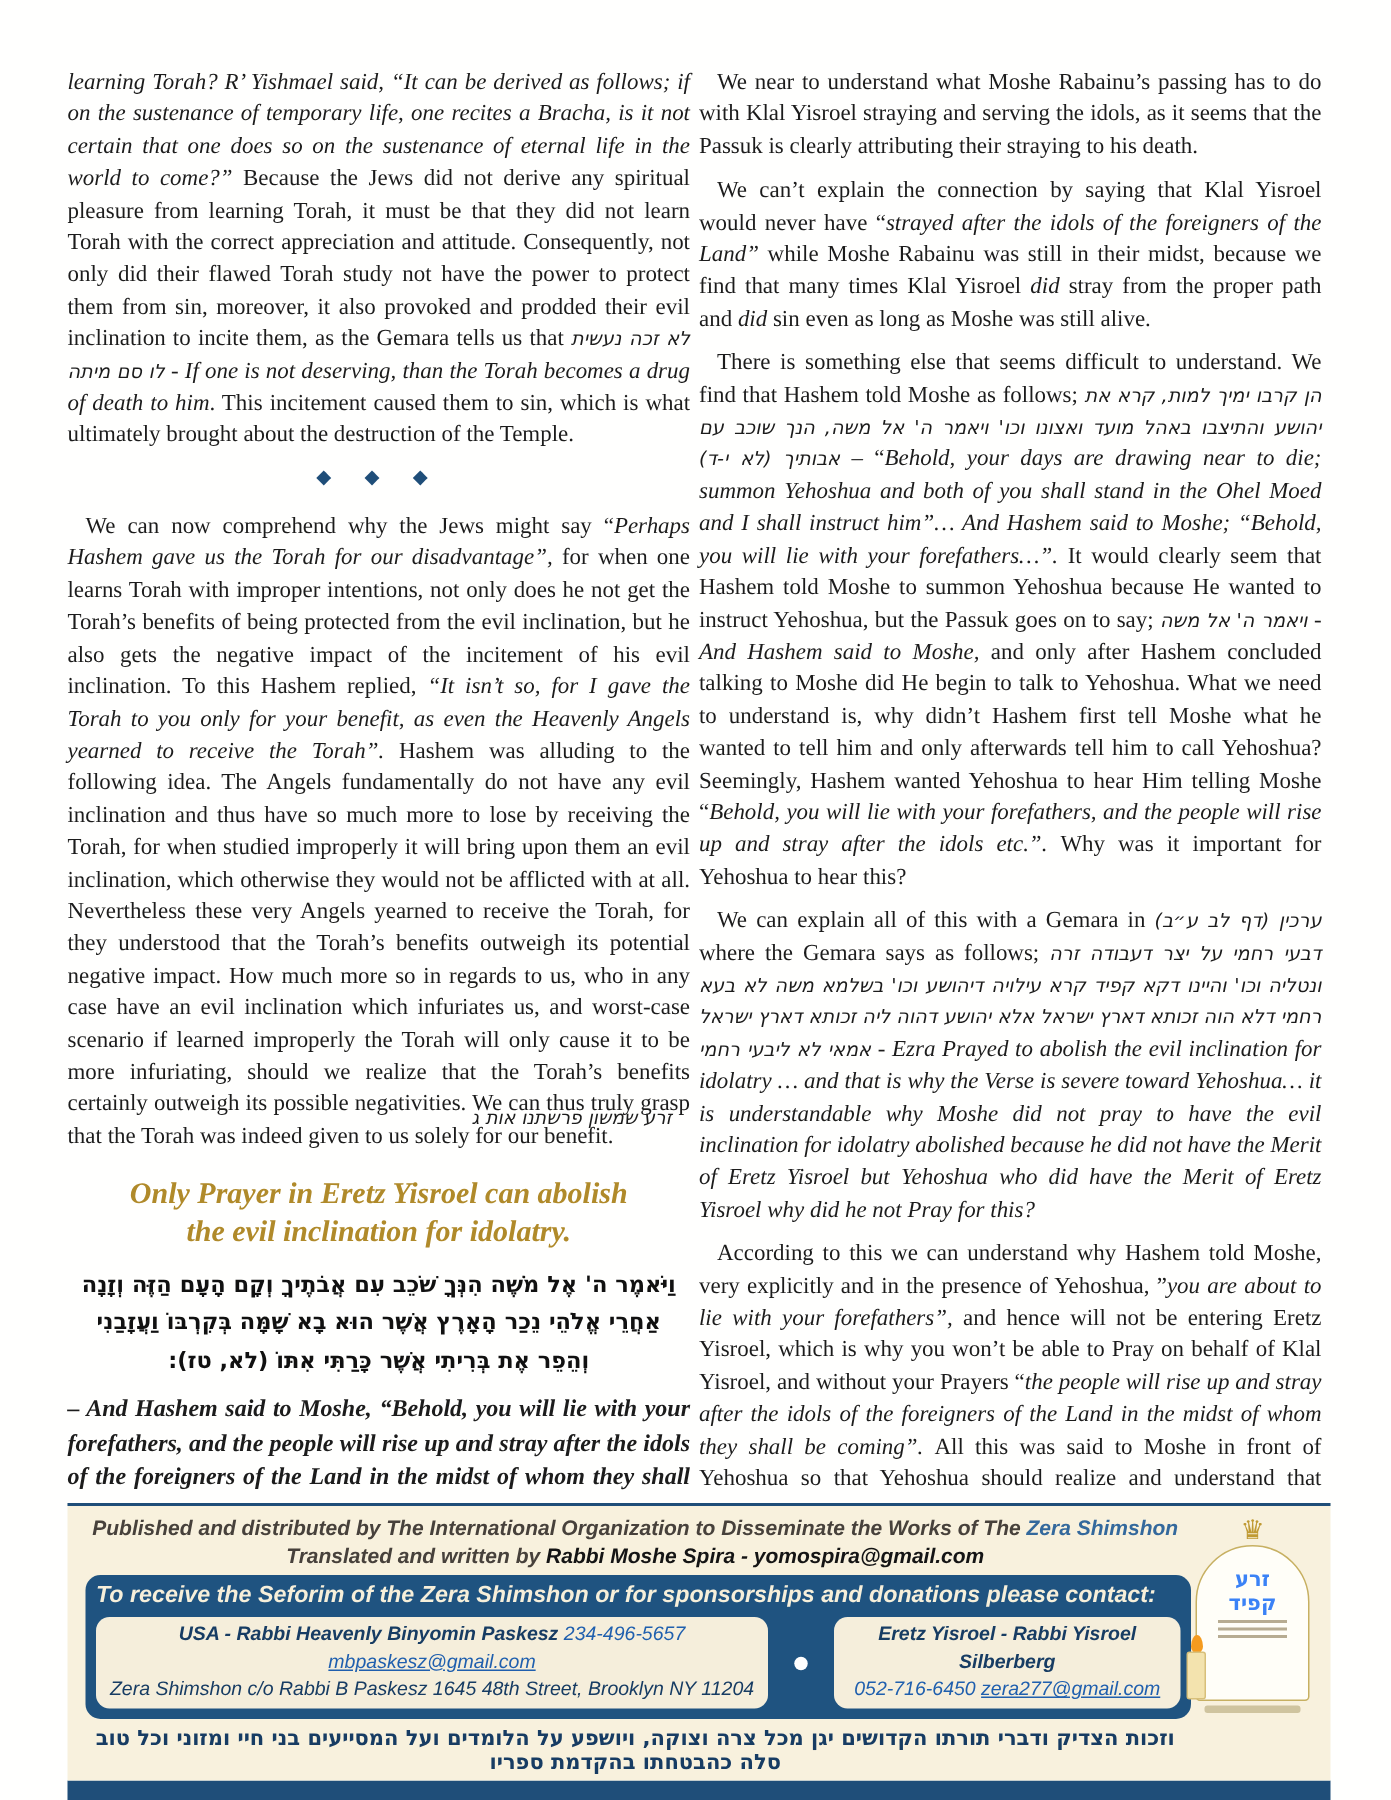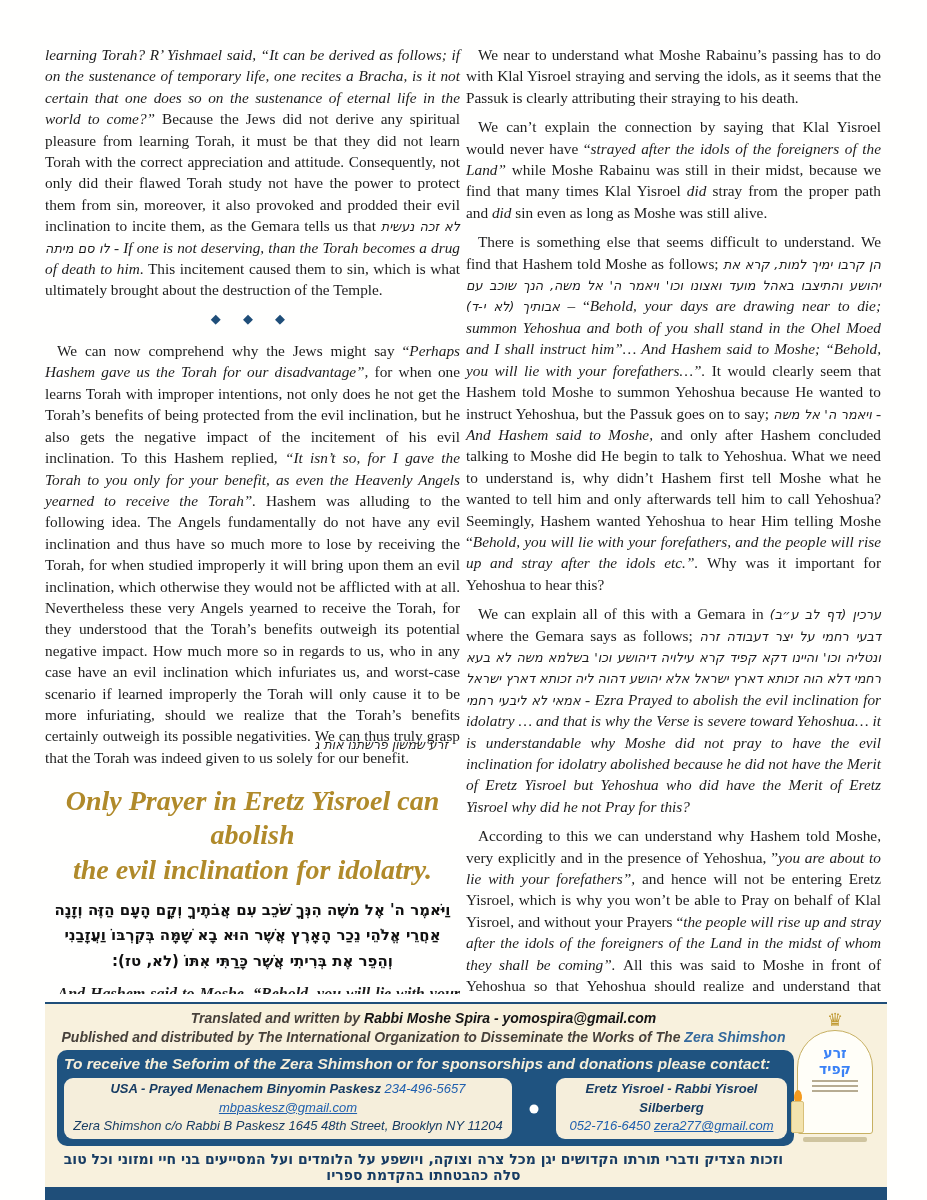--- a/index.html
+++ b/index.html
@@ -18,21 +18,21 @@
   .run-n { }
   .run-i { font-style:italic; }
   .run-bi { font-weight:bold; font-style:italic; }
   .run-h { font-family:"DejaVu Sans", sans-serif; font-style:italic; font-size:0.84em; }
   .separator {
     text-align:center; color:#1f4e79; font-size:13px; margin:9px 0 12px;
     letter-spacing:9px; font-family:"DejaVu Sans", sans-serif; text-indent:0;
   }
   .gold-heading {
     margin:16px 0 11px; text-align:center; font-style:italic; font-weight:bold;
-    font-size:28px; line-height:1.22; color:#b08a2a; font-family:"Liberation Serif", serif;
+    font-size:20px; line-height:1.22; color:#b08a2a; font-family:"Liberation Serif", serif;
   }
   .hebrew-verse {
     margin:0 0 9px; text-align:center; direction:rtl;
     font-family:"DejaVu Sans", sans-serif; font-weight:bold;
     font-size:15px; line-height:1.7; color:#111;
   }
   .verse-translation {
     margin:0; font-weight:bold; font-style:italic; font-size:16px;
     line-height:1.4; text-align:justify; text-indent:0;
   }
@@ -147,32 +147,32 @@
       </p>
     </div>
 
   </div>
 
   <div class="footer-region">
 
     <div class="footer-box">
 
       <div class="pub-line">
+        <span>Published and distributed by The International Organization to Disseminate the Works of The </span><span class="brand">Zera Shimshon</span>
+      </div>
+      <div class="pub-line">
         <span>Translated and written by </span><span class="pub-bold">Rabbi Moshe Spira - yomospira@gmail.com</span>
-      </div>
-      <div class="pub-line">
-        <span>Published and distributed by The International Organization to Disseminate the Works of The </span><span class="brand">Zera Shimshon</span>
       </div>
 
       <div class="contact-panel">
         <div class="contact-header">To receive the Seforim of the Zera Shimshon or for sponsorships and donations please contact:</div>
         <div class="contact-row">
           <div class="contact-box box-usa">
             <div>
-              <span class="cname">USA - Prayed Menachem Binyomin Paskesz</span>
+              <span class="cname">USA - Rabbi Heavenly Binyomin Paskesz</span>
               <span class="phone">234-496-5657</span>
               <a class="email">mbpaskesz@gmail.com</a>
             </div>
             <div>Zera Shimshon c/o Rabbi B Paskesz 1645 48th Street, Brooklyn NY 11204</div>
           </div>
           <div class="ornament"></div>
           <div class="contact-box box-israel">
             <div class="cname">Eretz Yisroel - Rabbi Yisroel Silberberg</div>
             <div>
               <span class="phone">052-716-6450</span>

